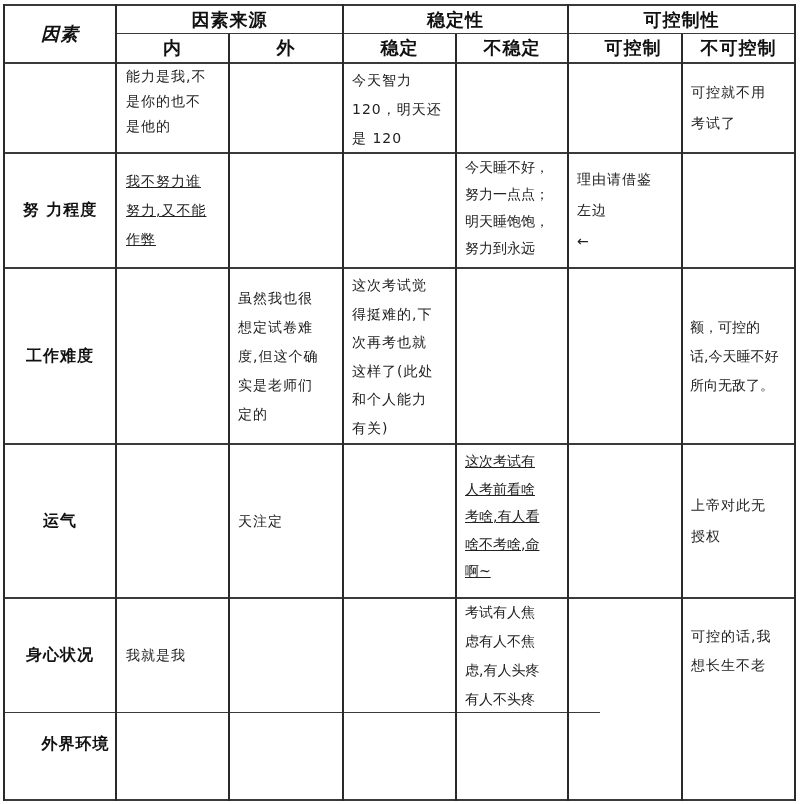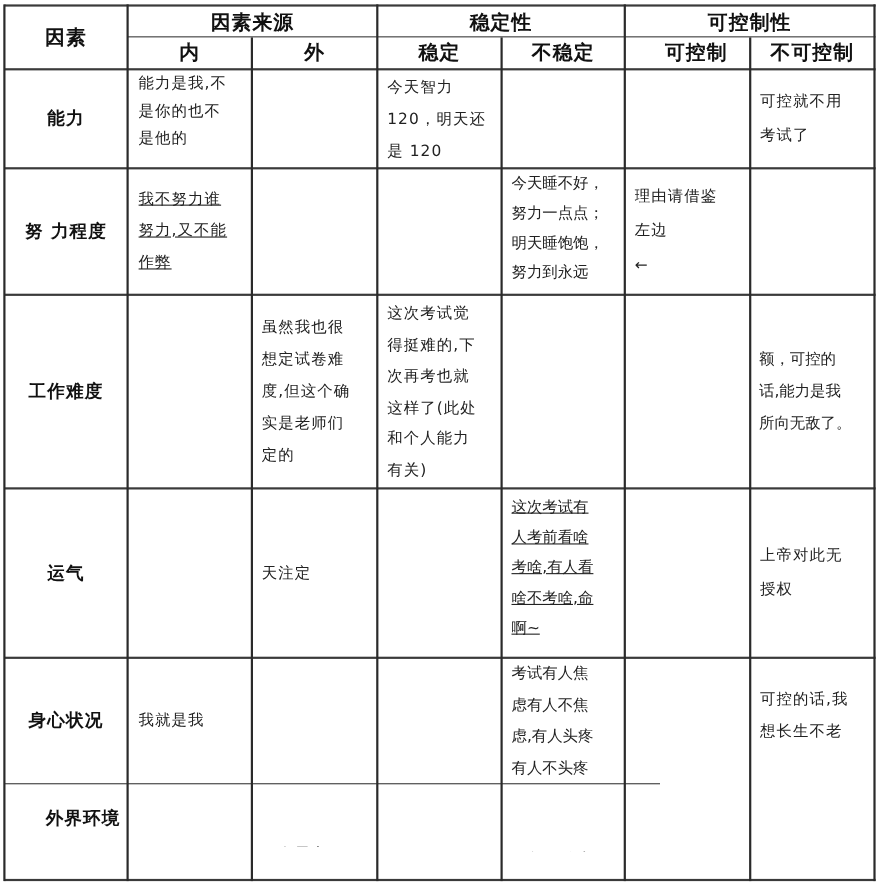--- a/index.html
+++ b/index.html
@@ -85,21 +85,21 @@
 
   <div class="vline" style="left:3px; top:4px; height:797px;"></div>
   <div class="vline" style="left:115px; top:4px; height:797px;"></div>
   <div class="vline" style="left:228px; top:34px; height:767px;"></div>
   <div class="vline" style="left:342px; top:4px; height:797px;"></div>
   <div class="vline" style="left:455px; top:34px; height:767px;"></div>
   <div class="vline" style="left:567px; top:4px; height:797px;"></div>
   <div class="vline" style="left:681px; top:34px; height:767px;"></div>
   <div class="vline" style="left:794px; top:4px; height:797px;"></div>
 
-  <div class="cell head" style="left:4px; top:6px; width:112px; height:56px;">
+  <div class="cell head" style="left:4px; top:6px; width:112px; height:56px;font-style:italic;">
     <span>因素</span>
   </div>
   <div class="cell head" style="left:117px; top:6px; width:225px; height:27px;">
     <span>因素来源</span>
   </div>
   <div class="cell head" style="left:344px; top:6px; width:223px; height:27px;">
     <span>稳定性</span>
   </div>
   <div class="cell head" style="left:569px; top:6px; width:225px; height:27px;">
     <span>可控制性</span>
@@ -117,23 +117,20 @@
   <div class="cell head" style="left:457px; top:34px; width:110px; height:28px;">
     <span>不稳定</span>
   </div>
   <div class="cell head" style="left:569px; top:34px; width:128px; height:28px;">
     <span>可控制</span>
   </div>
   <div class="cell head" style="left:683px; top:34px; width:111px; height:28px;align-items:center;">
     <span>不可控制</span>
   </div>
 
-  <div class="cell rowhead" style="left:5px; top:64px; width:110px; height:88px;">
-    <span>能力</span>
-  </div>
   <div class="cell body-text" style="left:118px; top:64px; width:110px; height:88px; padding-top:0;">能力是我,不
 是你的也不
 是他的</div>
   <div class="cell body-text" style="left:344px; top:66px; width:111px; height:86px; padding-top:0; line-height:29px;">今天智力
 120，明天还
 是 120</div>
   <div class="cell body-text vcenter" style="left:683px; top:64px; width:111px; height:88px; line-height:31px;">
     <span style="white-space:pre-line;">可控就不用
 考试了</span>
   </div>
@@ -167,21 +164,21 @@
 有关)</div>
   <div class="cell body-text vcenter" style="left:230px; top:269px; width:112px; height:174px; line-height:29px;">
     <span style="white-space:pre-line;">虽然我也很
 想定试卷难
 度,但这个确
 实是老师们
 定的</span>
   </div>
   <div class="cell body-text vcenter" style="left:683px; top:269px; width:111px; height:174px; line-height:29px; padding-left:7px; padding-right:0;">
     <span style="white-space:pre-line; letter-spacing:0;">额，可控的
-话,能力是我
+话,今天睡不好
 所向无敌了。</span>
   </div>
 
   <div class="cell rowhead" style="left:5px; top:445px; width:110px; height:152px;">
     <span>运气</span>
   </div>
   <div class="cell body-text vcenter" style="left:230px; top:445px; width:112px; height:152px;">
     <span>天注定</span>
   </div>
   <div class="cell body-text" style="left:457px; top:448px; width:112px; height:149px; line-height:27.5px; padding-left:8px; padding-right:2px; letter-spacing:0;text-decoration:underline;">这次考试有

